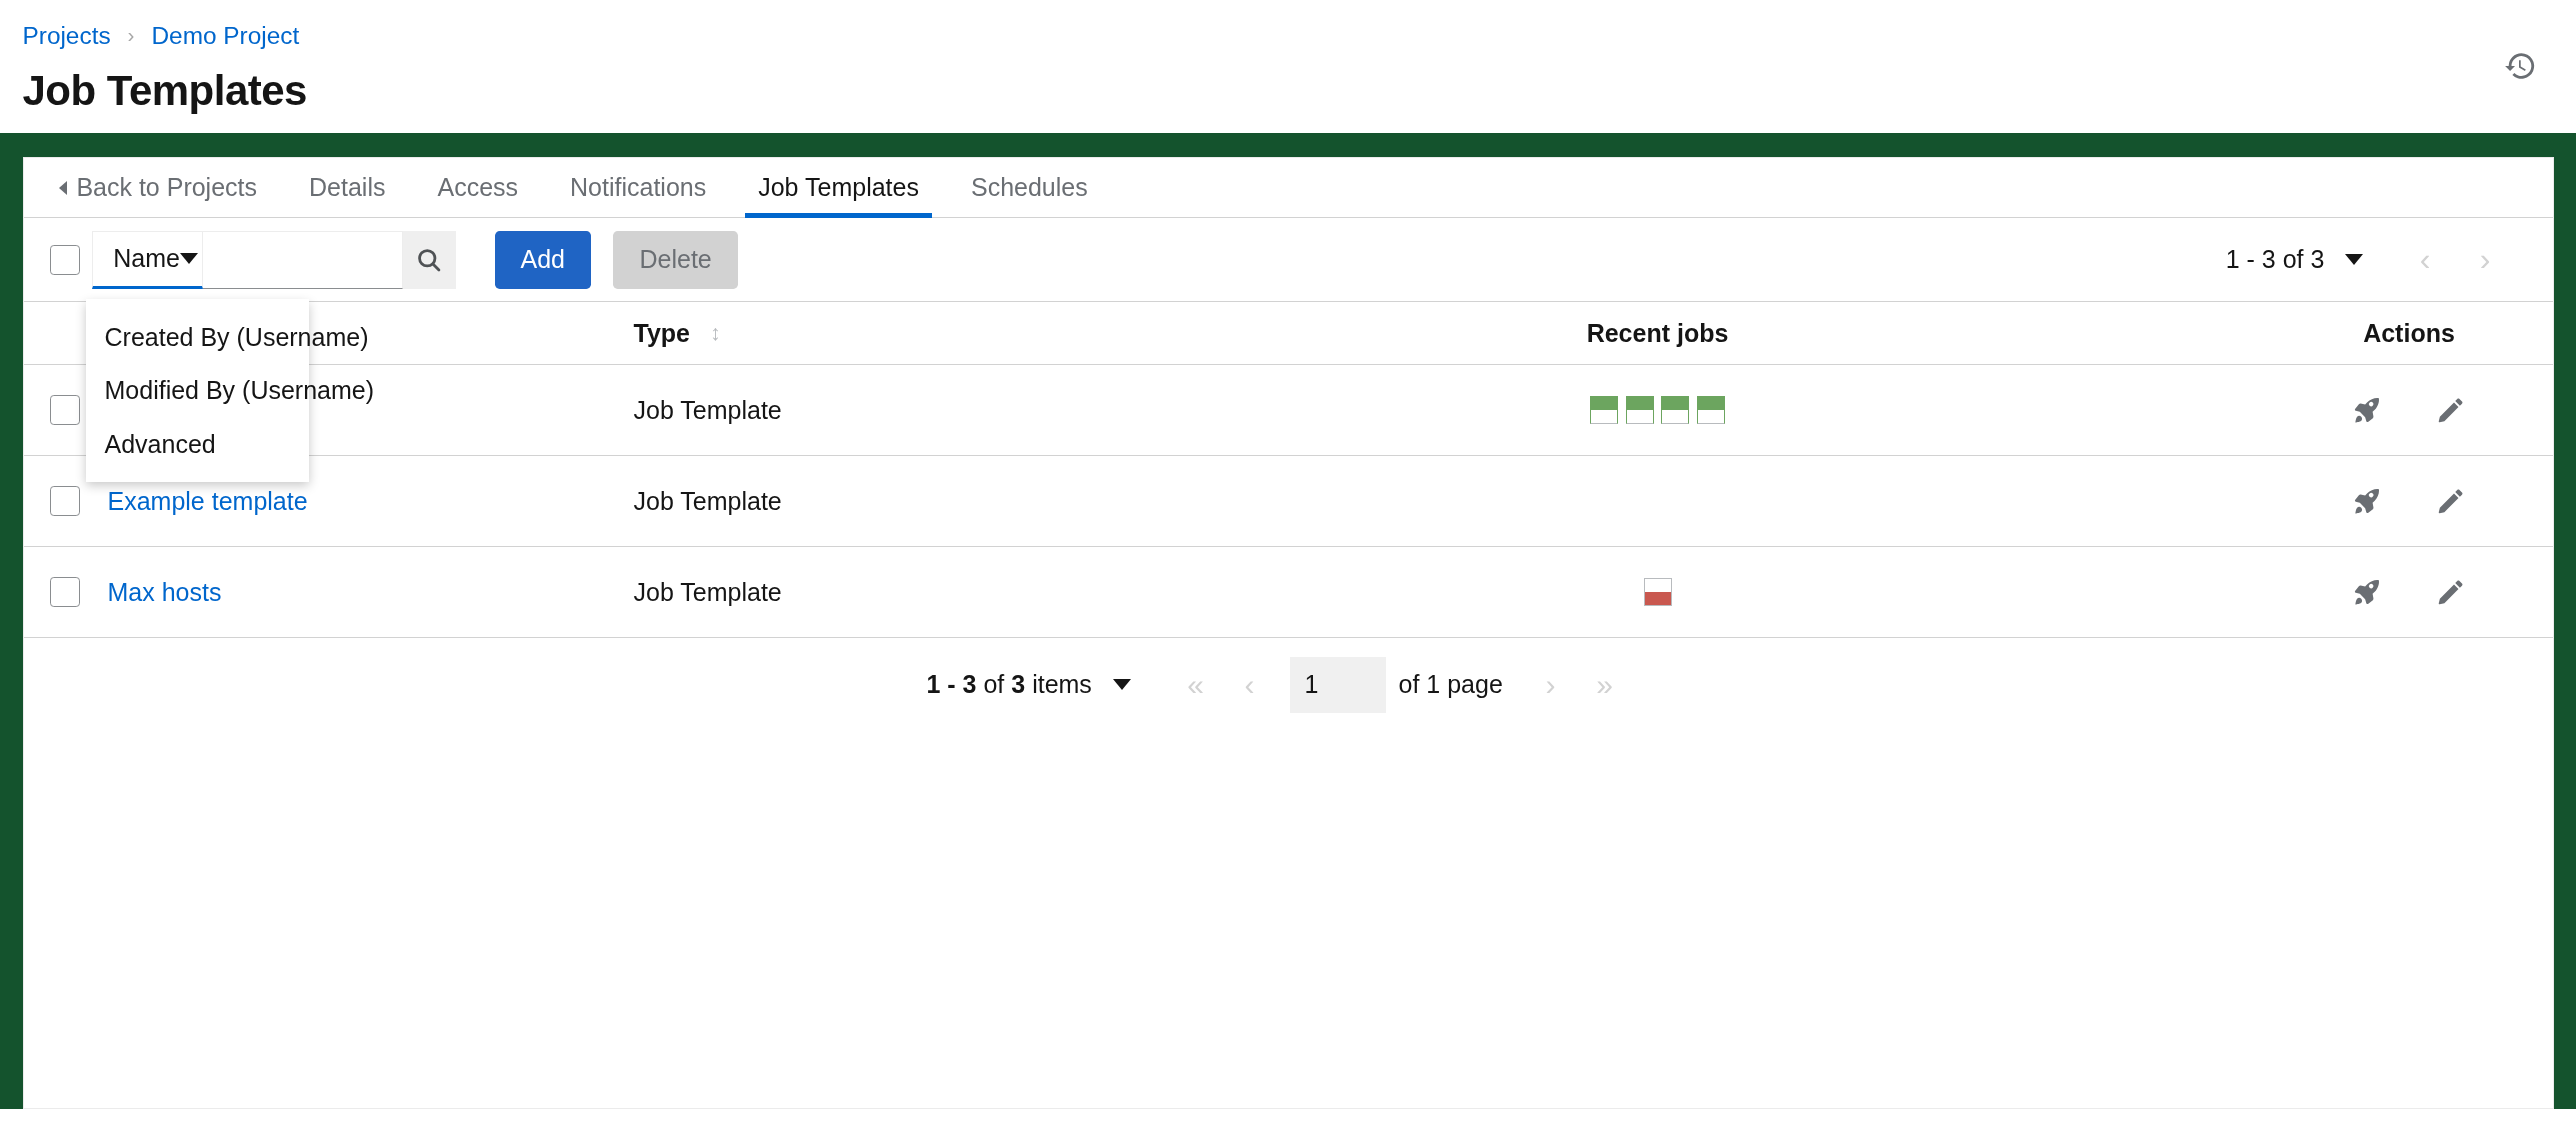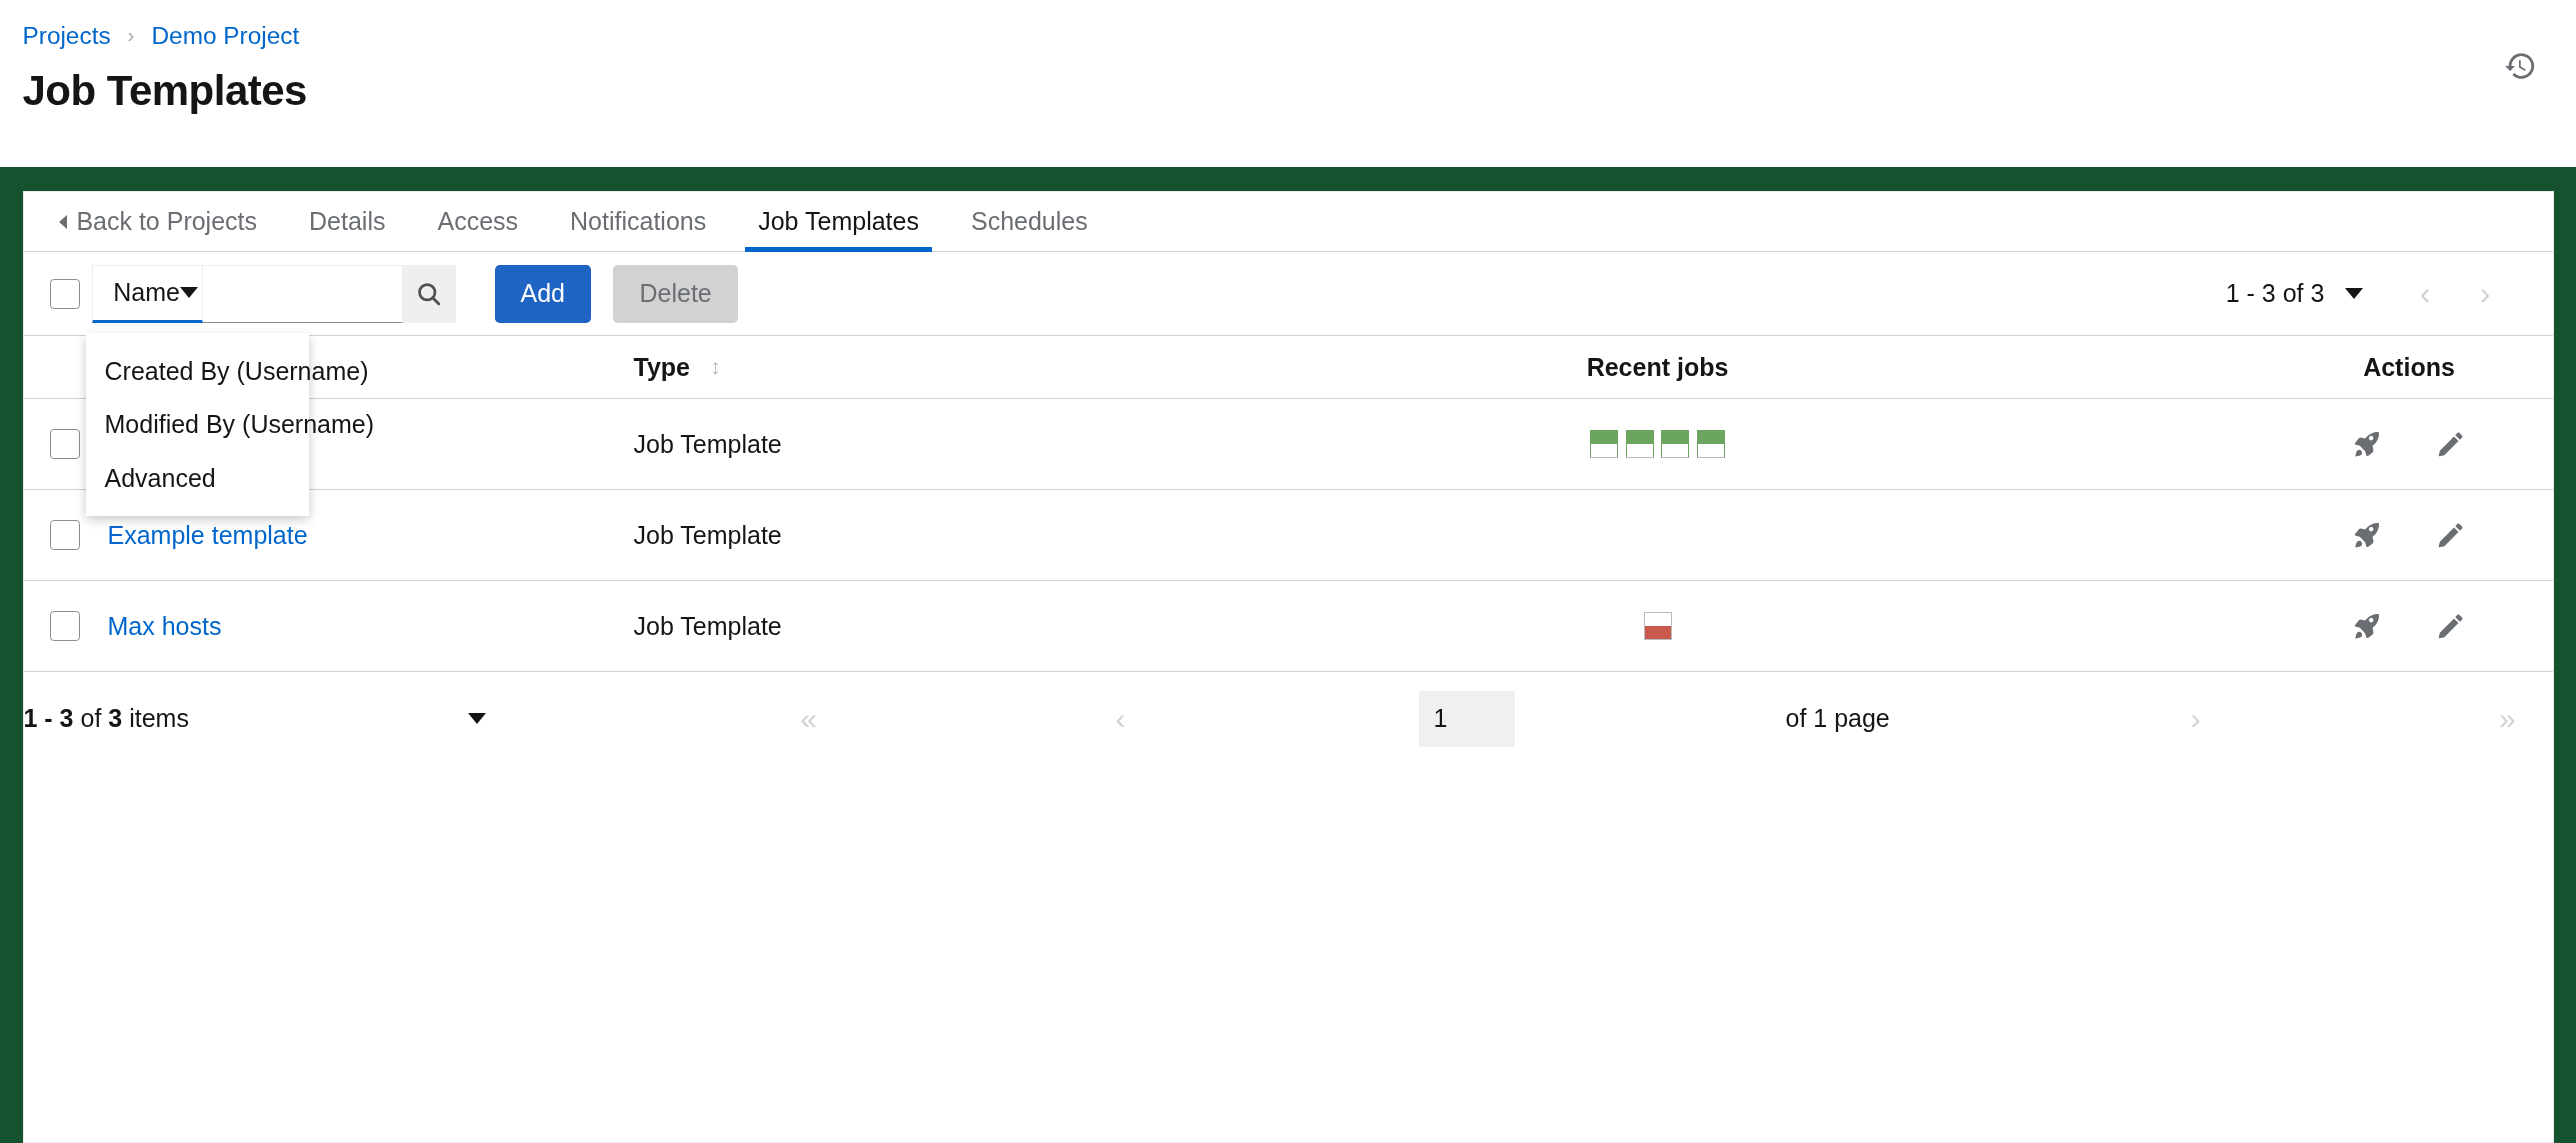--- a/index.html
+++ b/index.html
@@ -8,21 +8,21 @@
     height: 1143px;
     background: #ffffff;
     font-family: "Liberation Sans", sans-serif;
     color: #151515;
     overflow: hidden;
   }
 
   
   .page-header {
     position: relative;
-    height: 167px;
+    height: 133px;
     background: #ffffff;
     padding: 20.7px 0 0 22.5px;
   }
   .breadcrumb {
     display: flex;
     align-items: center;
     gap: 17px;
     font-size: 24.4px;
     line-height: 28px;
     height: 30px;
@@ -320,21 +320,21 @@
     width: 0; height: 0;
     border-left: 26px solid transparent;
     border-right: 26px solid transparent;
     border-top: 26px solid #151515;
   }
 
   
   .bottom-pagination {
     display: flex;
     align-items: center;
-    justify-content: space-between;
+    justify-content: center;
     height: 93px;
     padding-right: 18px;
     gap: 0;
   }
   .bp-text { font-size: 25px; color: #151515; }
   .bp-text b { font-weight: bold; }
   .bp-caret {
     margin: 0 38px 0 20.7px;
     width: 0; height: 0;
     border-left: 9.4px solid transparent;

